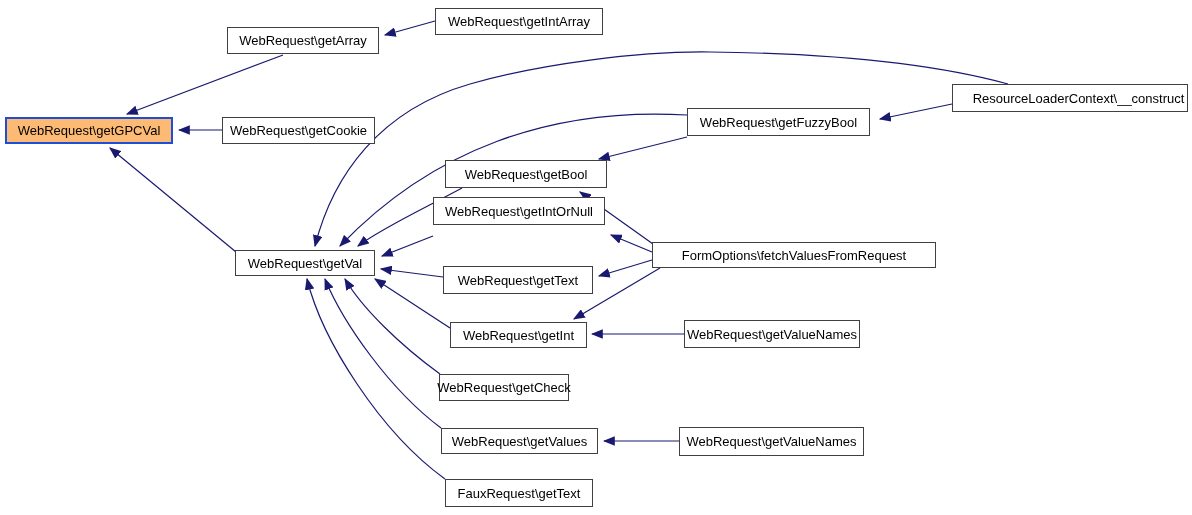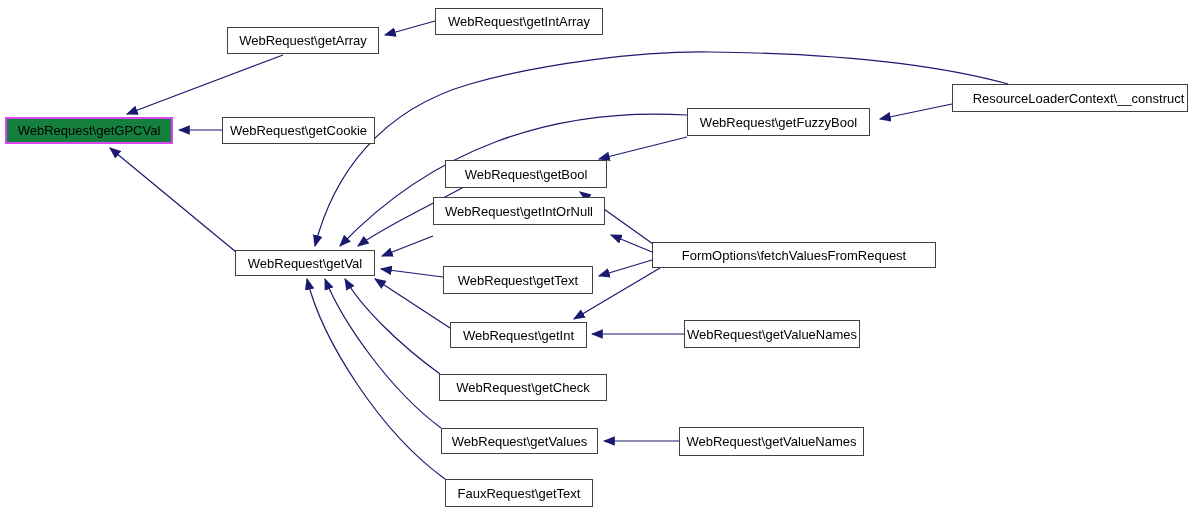--- a/index.html
+++ b/index.html
@@ -23,22 +23,22 @@
     align-items: center;
     justify-content: center;
     background: #ffffff;
     border: 1px solid #404040;
     color: #000000;
     font-size: 13px;
     white-space: nowrap;
     cursor: pointer;
   }
   .node.highlight {
-    background: #15803d;
-    border: 2px solid #d946ef;
+    background: #fdba74;
+    border: 2px solid #1d4ed8;
     cursor: default;
   }
 </style>
 </head>
 <body>
 
 <div class="graph">
   <svg class="edges" width="1192" height="515" viewBox="0 0 1192 515" xmlns="http://www.w3.org/2000/svg">
     <defs>
       <marker id="arrowhead" viewBox="0 0 10 8" refX="9" refY="4" markerWidth="10" markerHeight="8" orient="auto">
@@ -75,18 +75,18 @@
   <div class="node" style="left: 435px; top: 8px; width: 168px; height: 27px;">WebRequest\getIntArray</div>
   <div class="node" style="left: 222px; top: 117px; width: 153px; height: 27px;">WebRequest\getCookie</div>
   <div class="node" style="left: 235px; top: 250px; width: 140px; height: 26px;">WebRequest\getVal</div>
   <div class="node" style="left: 687px; top: 108px; width: 183px; height: 28px;">WebRequest\getFuzzyBool</div>
   <div class="node" style="left: 445px; top: 160px; width: 162px; height: 28px;">WebRequest\getBool</div>
   <div class="node" style="left: 433px; top: 197px; width: 172px; height: 28px;">WebRequest\getIntOrNull</div>
   <div class="node" style="left: 443px; top: 266px; width: 150px; height: 28px;">WebRequest\getText</div>
   <div class="node" style="left: 652px; top: 242px; width: 284px; height: 26px;">FormOptions\fetchValuesFromRequest</div>
   <div class="node" style="left: 450px; top: 322px; width: 137px; height: 26px;">WebRequest\getInt</div>
   <div class="node" style="left: 684px; top: 320px; width: 176px; height: 28px;">WebRequest\getValueNames</div>
-  <div class="node" style="left: 439px; top: 374px; width: 168px; height: 27px;">WebRequest\getCheck</div>
+  <div class="node" style="left: 439px; top: 374px; width: 130px; height: 27px;">WebRequest\getCheck</div>
   <div class="node" style="left: 441px; top: 428px; width: 157px; height: 26px;">WebRequest\getValues</div>
   <div class="node" style="left: 679px; top: 427px; width: 185px; height: 29px;">WebRequest\getValueNames</div>
   <div class="node" style="left: 445px; top: 479px; width: 148px; height: 28px;">FauxRequest\getText</div>
   <div class="node" style="left: 952px; top: 84px; width: 236px; height: 28px; padding-left: 17px;">ResourceLoaderContext\__construct</div>
 </div>
 
 </body></html>

